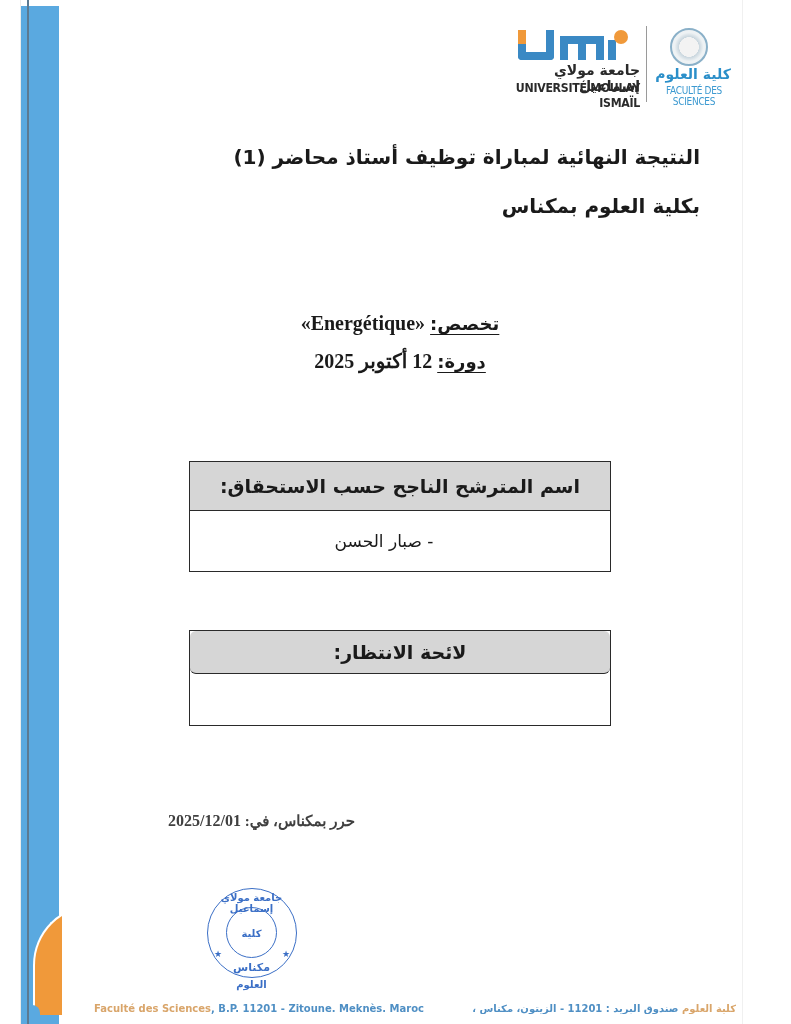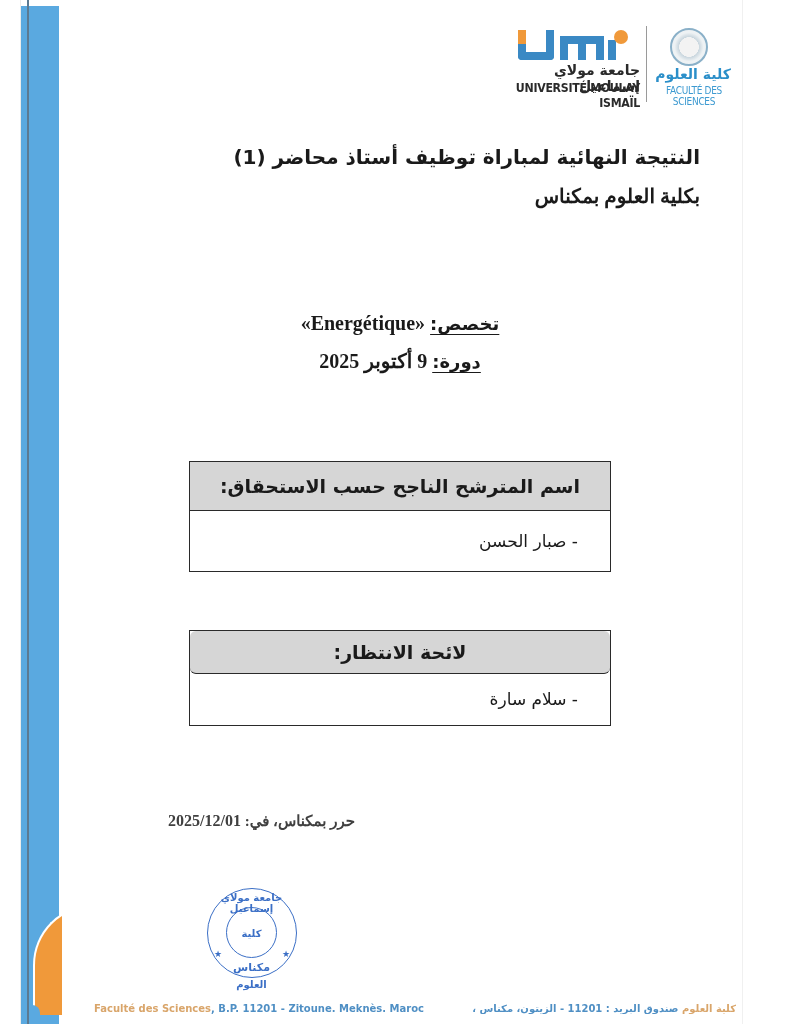--- a/index.html
+++ b/index.html
@@ -28,30 +28,30 @@
   .umi-arabic { position: absolute; left: 505px; top: 62px; width: 135px; text-align: right; font-size: 14px; font-weight: bold; color: #2a2a2a; direction: rtl; }
   .umi-latin { position: absolute; left: 500px; top: 82px; width: 140px; text-align: right; font-family: "DejaVu Sans", sans-serif; font-size: 11px; font-weight: bold; color: #2a2a2a; letter-spacing: -0.3px; transform: scaleY(1.15); }
   .logo-divider { position: absolute; left: 646px; top: 26px; width: 1px; height: 76px; background: #9a9a9a; }
   .fs-seal { position: absolute; left: 670px; top: 28px; width: 38px; height: 38px; border-radius: 50%; border: 2px solid #8ab0c8; box-sizing: border-box; background: radial-gradient(circle, #f3f3f3 40%, #c9d6de 42%, #eef2f4 60%); }
   .fs-arabic { position: absolute; left: 648px; top: 66px; width: 90px; text-align: center; font-size: 14px; font-weight: bold; color: #2b8fc9; direction: rtl; }
   .fs-latin { position: absolute; left: 648px; top: 86px; width: 92px; text-align: center; font-size: 9px; color: #3d9ad1; letter-spacing: -0.3px; transform: scaleY(1.15); }
 
   
   .title { position: absolute; left: 100px; width: 600px; text-align: right; direction: rtl; font-weight: bold; font-size: 20px; color: #1a1a1a; font-family: "DejaVu Sans", sans-serif; }
   .title-1 { top: 145px; }
-  .title-2 { top: 184px; font-family: Liberation Serif, serif; }
+  .title-2 { top: 194px; }
   .meta-line { position: absolute; left: 100px; width: 600px; text-align: center; direction: rtl; font-weight: bold; font-size: 20px; color: #1a1a1a; font-family: "Liberation Serif", serif; margin-top: 29px; }
   .meta-1 { top: 283px; }
   .meta-2 { top: 320px; }
   .meta-line .lbl { text-decoration: underline; text-underline-offset: 4px; font-family: "DejaVu Sans", sans-serif; font-size: 18px; }
 
   
   .box { position: absolute; left: 189px; width: 422px; border: 1.5px solid #2a2a2a; box-sizing: border-box; background: #fff; }
   .box-head { background: #d6d6d6; border-bottom: 1.5px solid #2a2a2a; text-align: center; direction: rtl; font-weight: bold; font-size: 19px; color: #1a1a1a; }
-  .box-body { direction: rtl; text-align: right; font-size: 17px; color: #1a1a1a; padding-right: 32px; }
+  .box-body { direction: rtl; text-align: center; font-size: 17px; color: #1a1a1a; padding-right: 32px; }
   .box-1 { top: 461px; height: 111px; }
   .box-1 .box-head { height: 48px; line-height: 48px; }
   .box-1 .box-body { height: 60px; line-height: 60px; }
   .box-2 { top: 630px; height: 96px; }
   .box-2 .box-head { height: 42px; line-height: 42px; border-radius: 6px; }
   .box-2 .box-body { height: 51px; line-height: 51px; }
 
   .signature-line { position: absolute; left: 120px; top: 812px; width: 200px; text-align: left; direction: rtl; font-weight: bold; font-size: 15px; font-family: "Liberation Serif", serif; color: #404040; margin-left: 48px; }
   .signature-line .num { font-size: 16px; }
 
@@ -98,31 +98,30 @@
 
 <div class="title title-1">النتيجة النهائية لمباراة توظيف أستاذ محاضر (1)</div>
 <div class="title title-2">بكلية العلوم بمكناس</div>
 
 <div class="meta-line meta-1">
   <span class="lbl">تخصص:</span>
   <span>«Energétique»</span>
 </div>
 <div class="meta-line meta-2">
   <span class="lbl">دورة:</span>
-  <span>9 أكتوبر 2025</span>
+  <span>12 أكتوبر 2025</span>
 </div>
 
 <div class="box box-1">
   <div class="box-head">اسم المترشح الناجح حسب الاستحقاق:</div>
   <div class="box-body">-  صبار الحسن</div>
 </div>
 
 <div class="box box-2">
   <div class="box-head">لائحة الانتظار:</div>
-  <div class="box-body">-  سلام سارة</div>
 </div>
 
 <div class="signature-line">
   <span>حرر بمكناس، في:</span>
   <span class="num">2025/12/01</span>
 </div>
 
 <div class="stamp">
   <div class="stamp-top">جامعة مولاي إسماعيل</div>
   <div class="stamp-inner">كلية العلوم</div>

